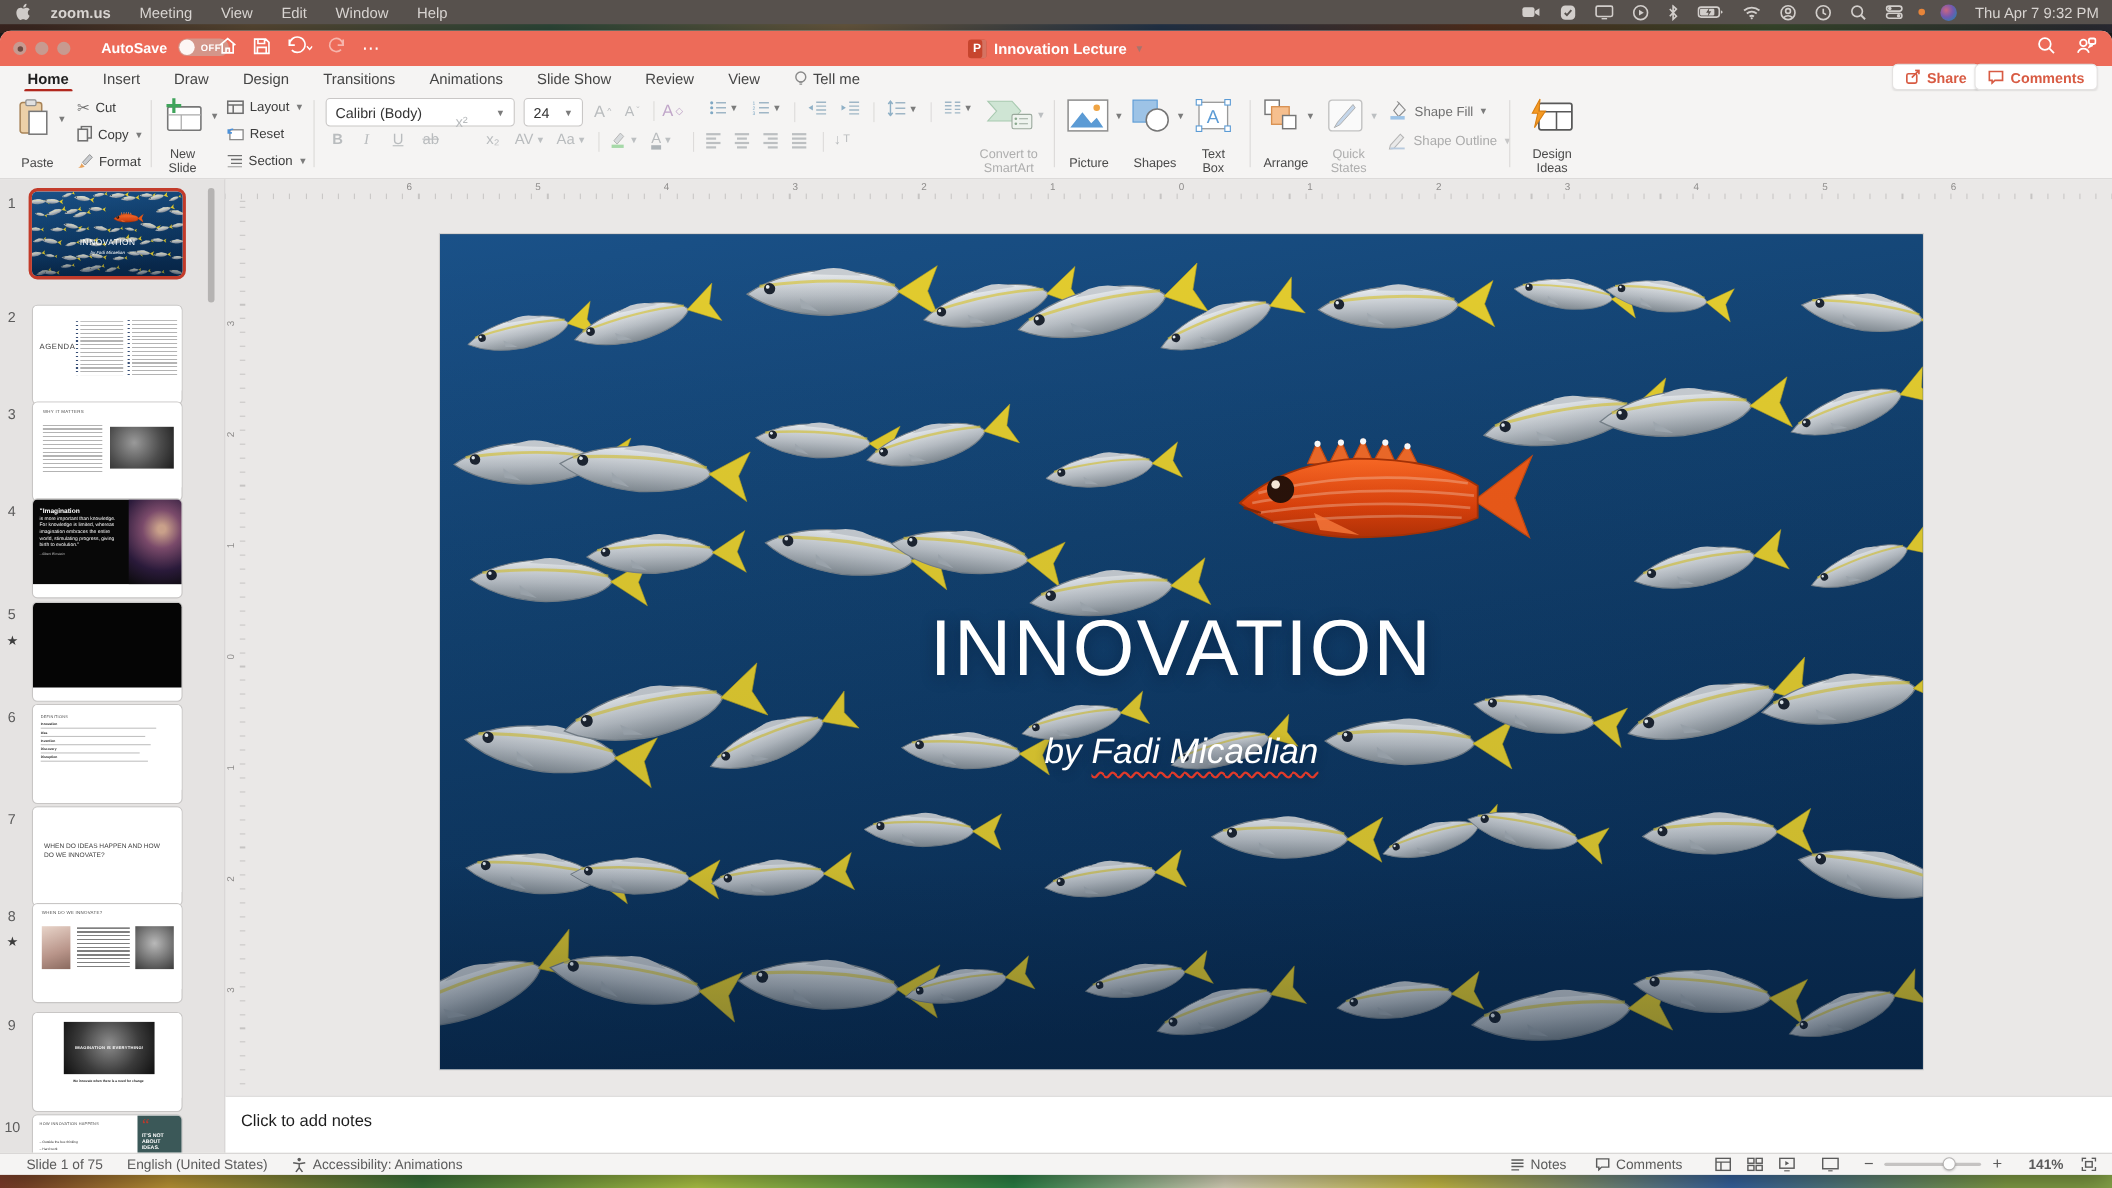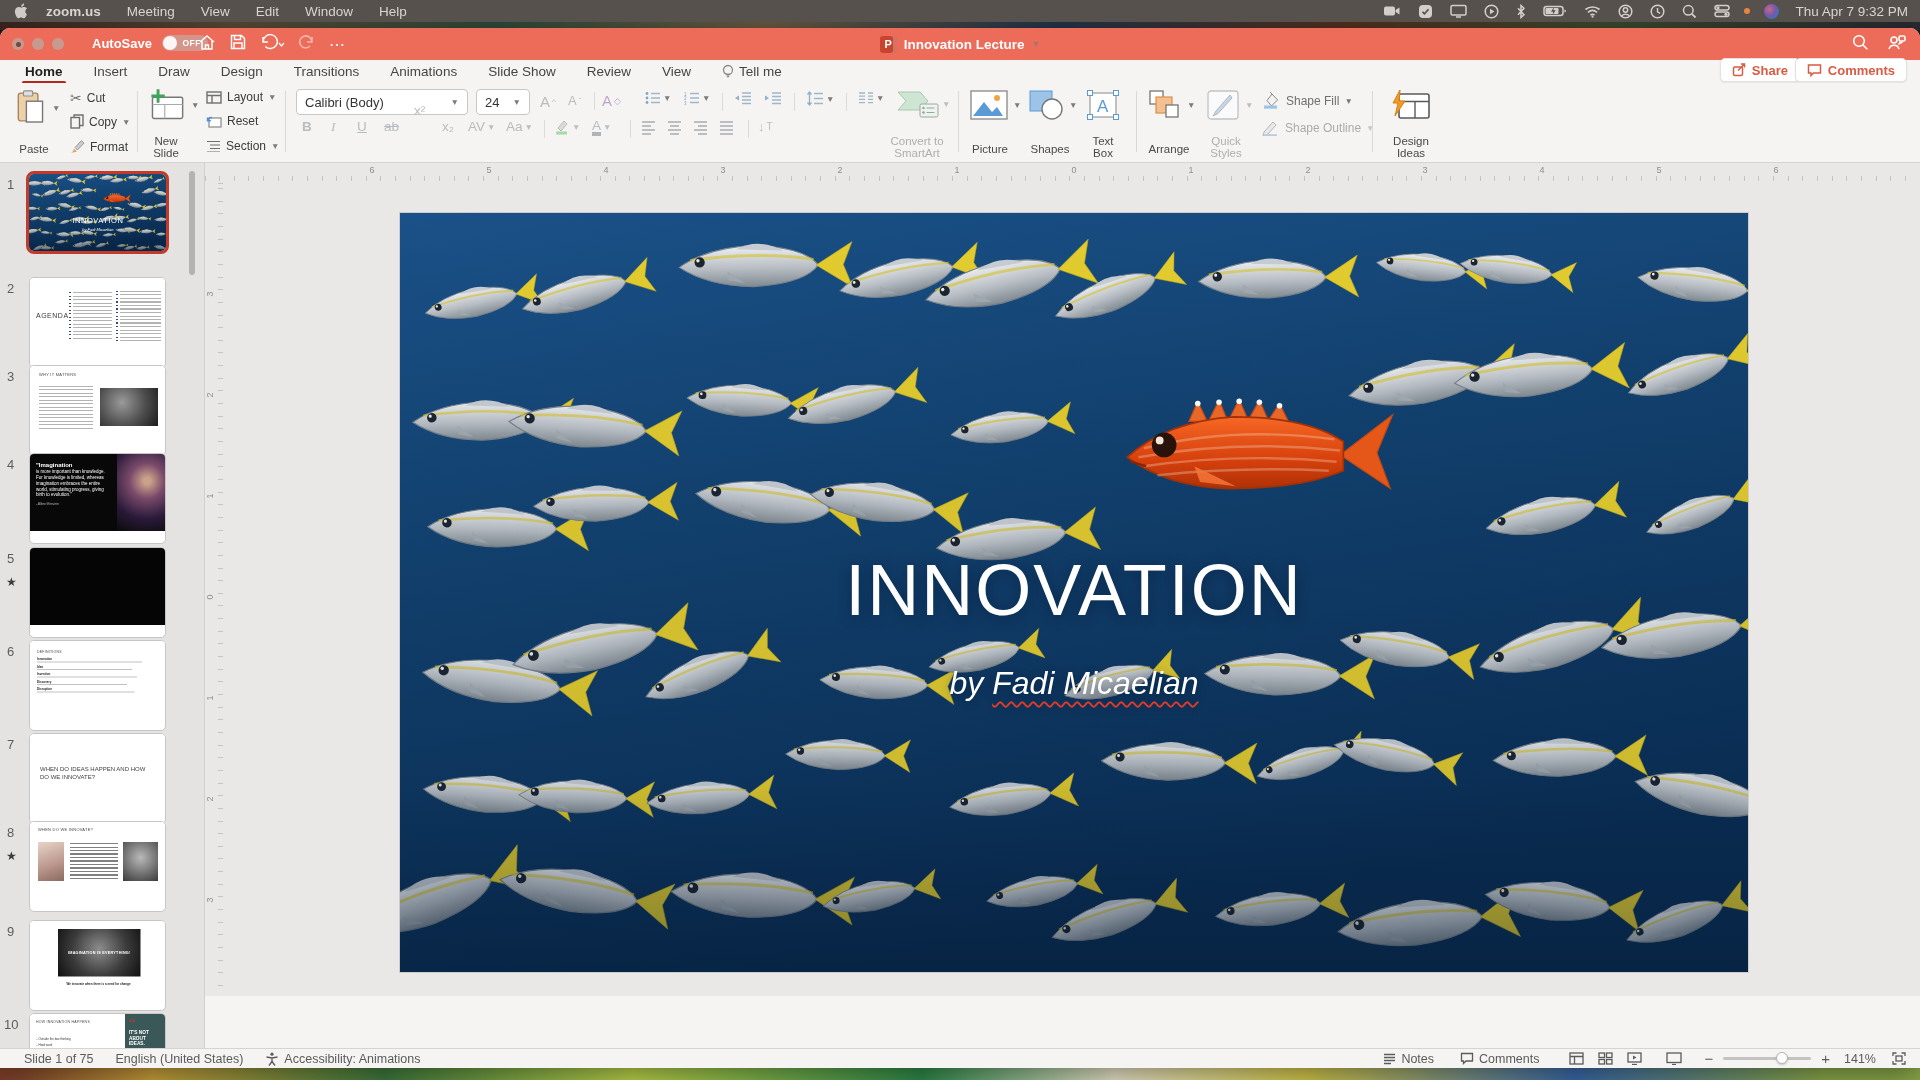--- a/index.html
+++ b/index.html
@@ -563,21 +563,21 @@
         <span class="chev">▼</span>
       </div>
       <div class="rlabel" style="left:1140px; top:60px; width:58px;">Arrange</div>
       <div class="smallbtn" style="left:1206px; top:6px;">
         <svg width="34" height="32" viewBox="0 0 34 32">
             <rect x="2" y="2" width="30" height="28" rx="3" fill="#fafafa" stroke="#c2c2c2" stroke-width="1.3"></rect>
             <path d="M24 6 10 22l-3 5 5-2.5L26 9z" fill="#c4d6ea" stroke="#a9a9a9" stroke-width=".8"></path>
           </svg>
         <span class="chev" style="color:#bcbfc1">▼</span>
       </div>
-      <div class="rlabel dim" style="left:1198px; top:52px; width:56px;"><span>Quick</span><br><span>Styles</span></div>
+      <div class="rlabel dim" style="left:1198px; top:52px; width:56px;"><span>Quick</span><br><span>States</span></div>
       <div class="smallbtn" style="left:1262px; top:9px; color:#6f6f6f;">
         <svg width="19" height="17" viewBox="0 0 19 17">
             <path d="M5 8.5 10 2l5.5 6-6 6z" fill="#f2f2f2" stroke="#8a8a8a"></path>
             <path d="M10 2 8 0" stroke="#8a8a8a"></path>
             <rect x="2" y="13.5" width="13" height="3.2" fill="#9dc3e6"></rect>
           </svg>
         <span>Shape Fill</span>
           <span class="chev">▼</span>
       </div>
       <div class="smallbtn dim" style="left:1262px; top:37px; color:#ababab;">
@@ -899,20 +899,23 @@
             <use href="#fishS" xlink:href="#fishS" transform="translate(1157,689) rotate(6) scale(1.03)"></use>
             <use href="#fishS" xlink:href="#fishS" transform="translate(1282,707) rotate(-20) scale(0.84)"></use>
             <use href="#fishR" xlink:href="#fishR" transform="translate(856,242) scale(1.12)"></use>
             <rect class="ov" width="1348" height="759" fill="url(#gShade)"></rect>
         </svg>
         <div class="slide-title">INNOVATION</div>
         <div class="slide-byline"><span>by </span><span class="author">Fadi Micaelian</span></div>
       </div>
     </div>
 
+    <div class="notes">
+      <span>Click to add notes</span>
+    </div>
 
     <div class="statusbar">
       <span class="sb-item" style="margin-left:24px;">Slide 1 of 75</span>
       <span class="sb-item" style="margin-left:22px;">English (United States)</span>
       <span class="sb-item" style="margin-left:22px;">
         <svg width="14" height="14" viewBox="0 0 14 14">
             <circle cx="7" cy="2.2" r="1.6" fill="#5b5b5b" stroke="none"></circle>
             <path d="M1.5 5 7 6l5.5-1M7 6v3.5M7 9.5 4 13.5M7 9.5l3 4"></path>
           </svg>
         <span>Accessibility: Animations</span>
@@ -955,21 +958,21 @@
         <svg width="16" height="13" viewBox="0 0 16 13">
             <rect x="1" y="1" width="14" height="9.5"></rect>
             <path d="M6 12.5h4"></path>
           </svg>
       </span>
       <span class="sb-item" style="margin-left:22px; font-size:15px;">−</span>
       <span class="sb-slider" style="margin-left:10px;">
           <span class="sb-thumb"></span>
         </span>
       <span class="sb-item" style="margin-left:10px; font-size:15px;">+</span>
-      <span class="sb-item" style="margin-left:14px;">141%</span>
+      <span class="sb-item" style="margin-left:24px;font-weight:bold;">141%</span>
       <span class="sb-item" style="margin-left:16px; margin-right:14px;">
         <svg width="14" height="13" viewBox="0 0 14 13">
             <path d="M1 4V1h3.5M13 4V1H9.5M1 9v3h3.5M13 9v3H9.5"></path>
             <rect x="4" y="4" width="6" height="5"></rect>
           </svg>
       </span>
     </div>
   </div>
 </div>
 

